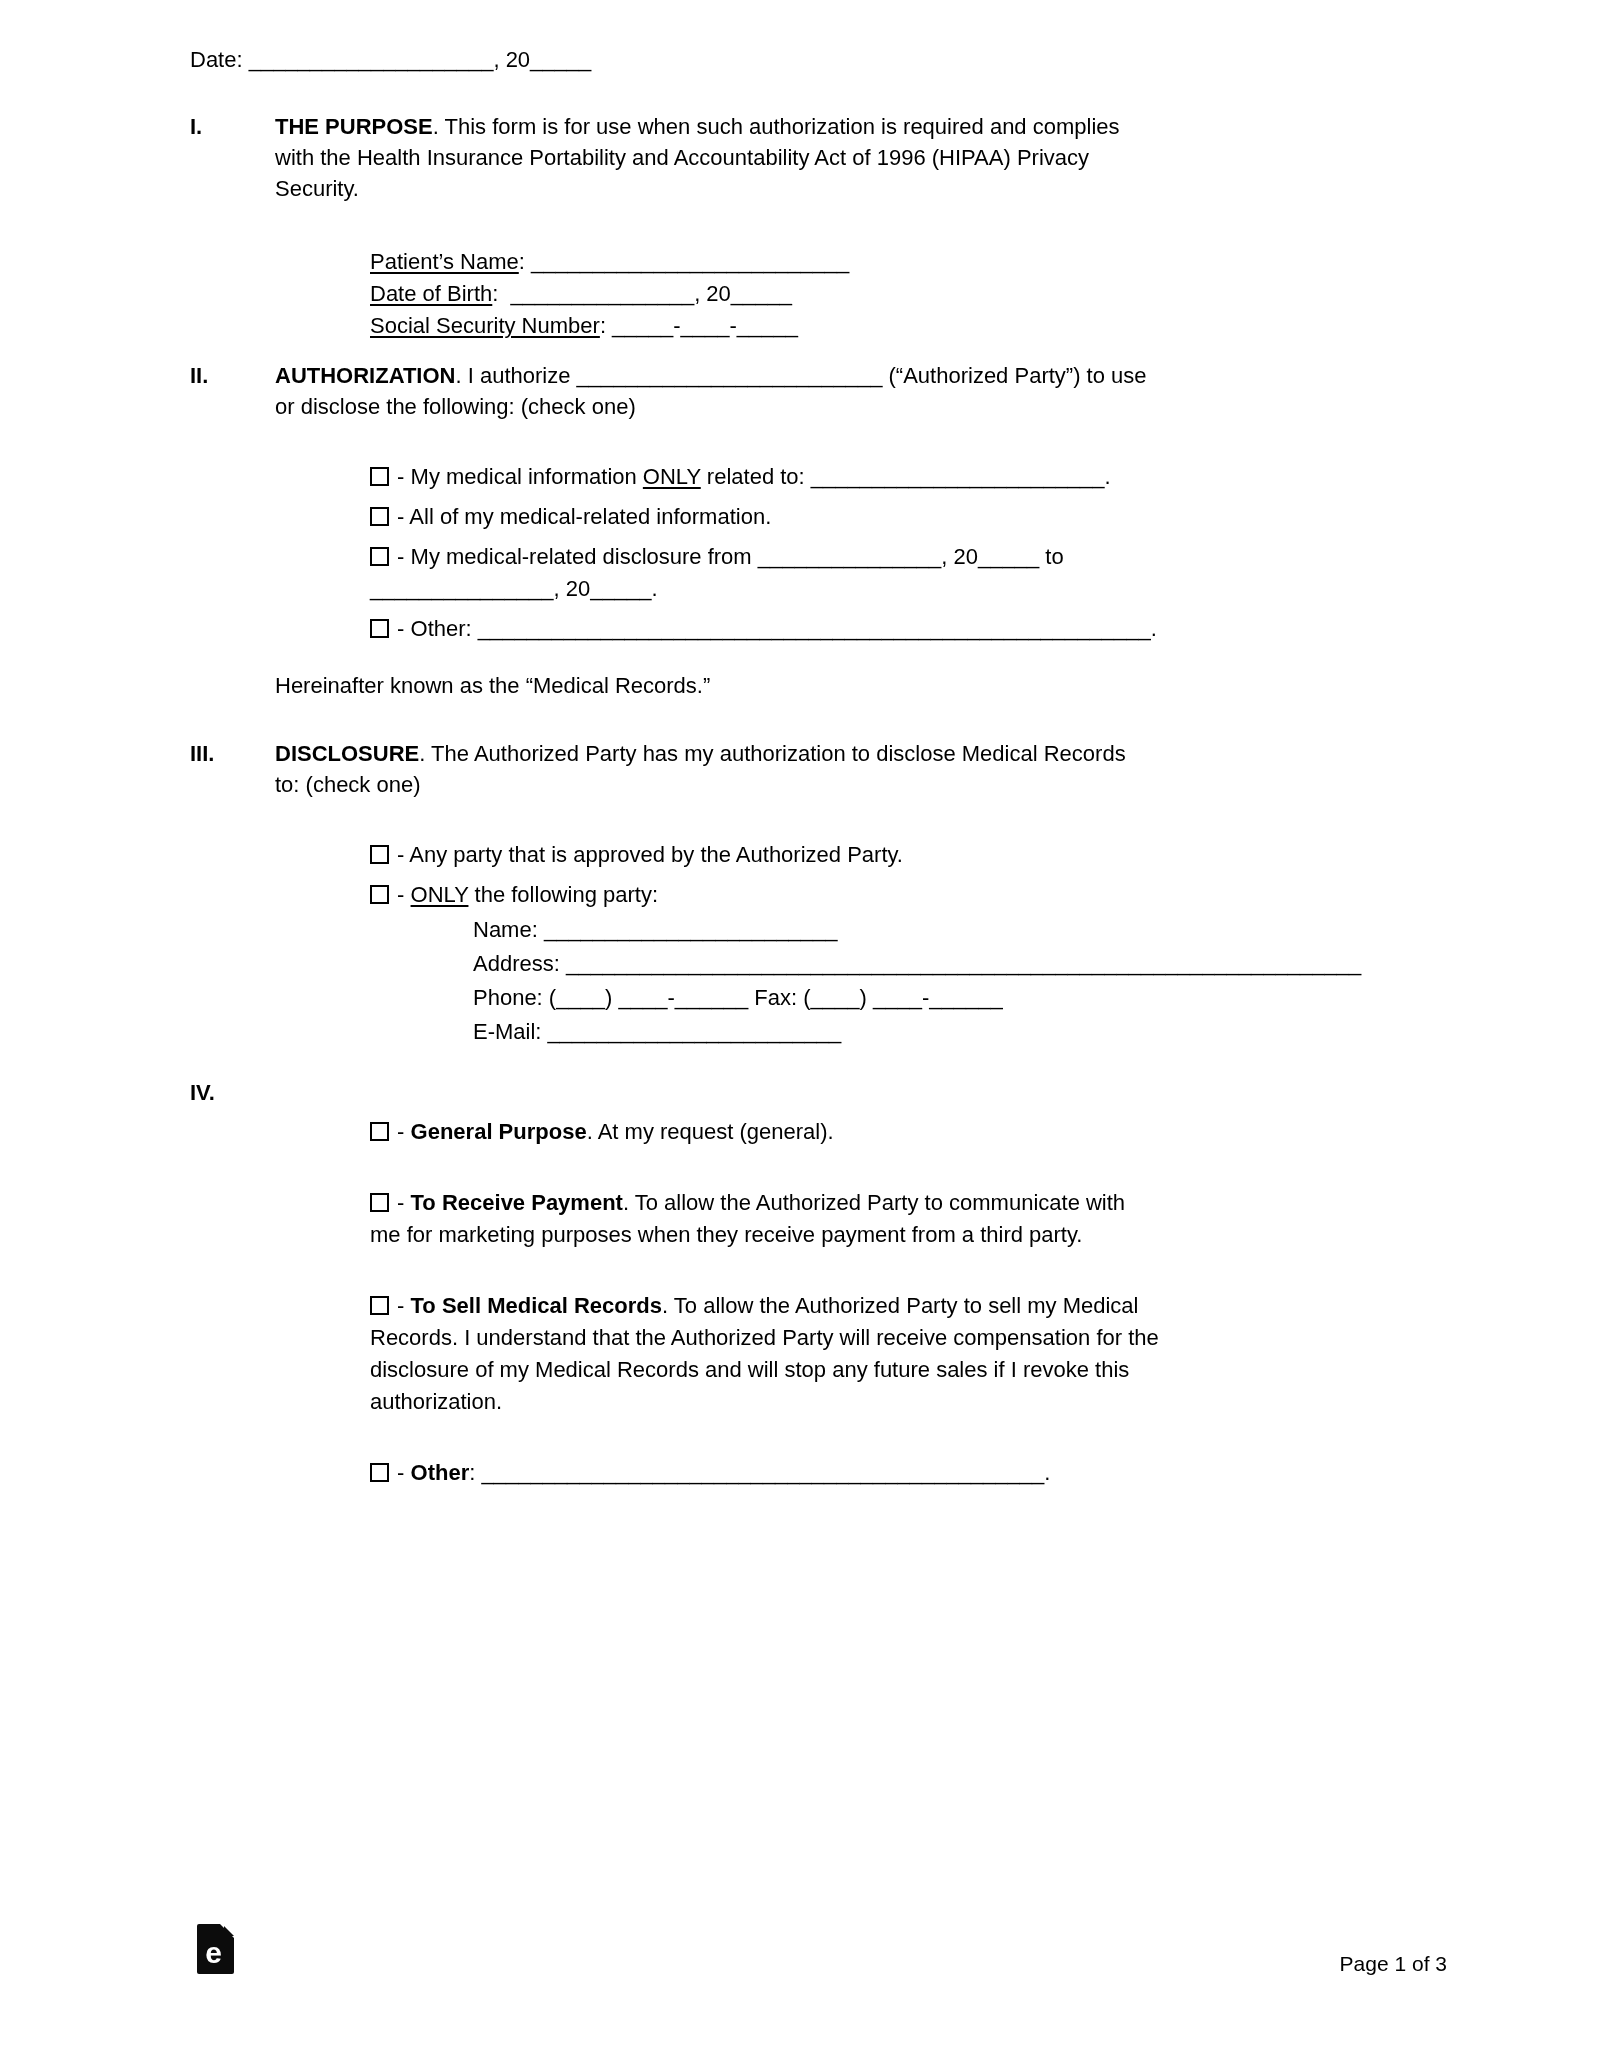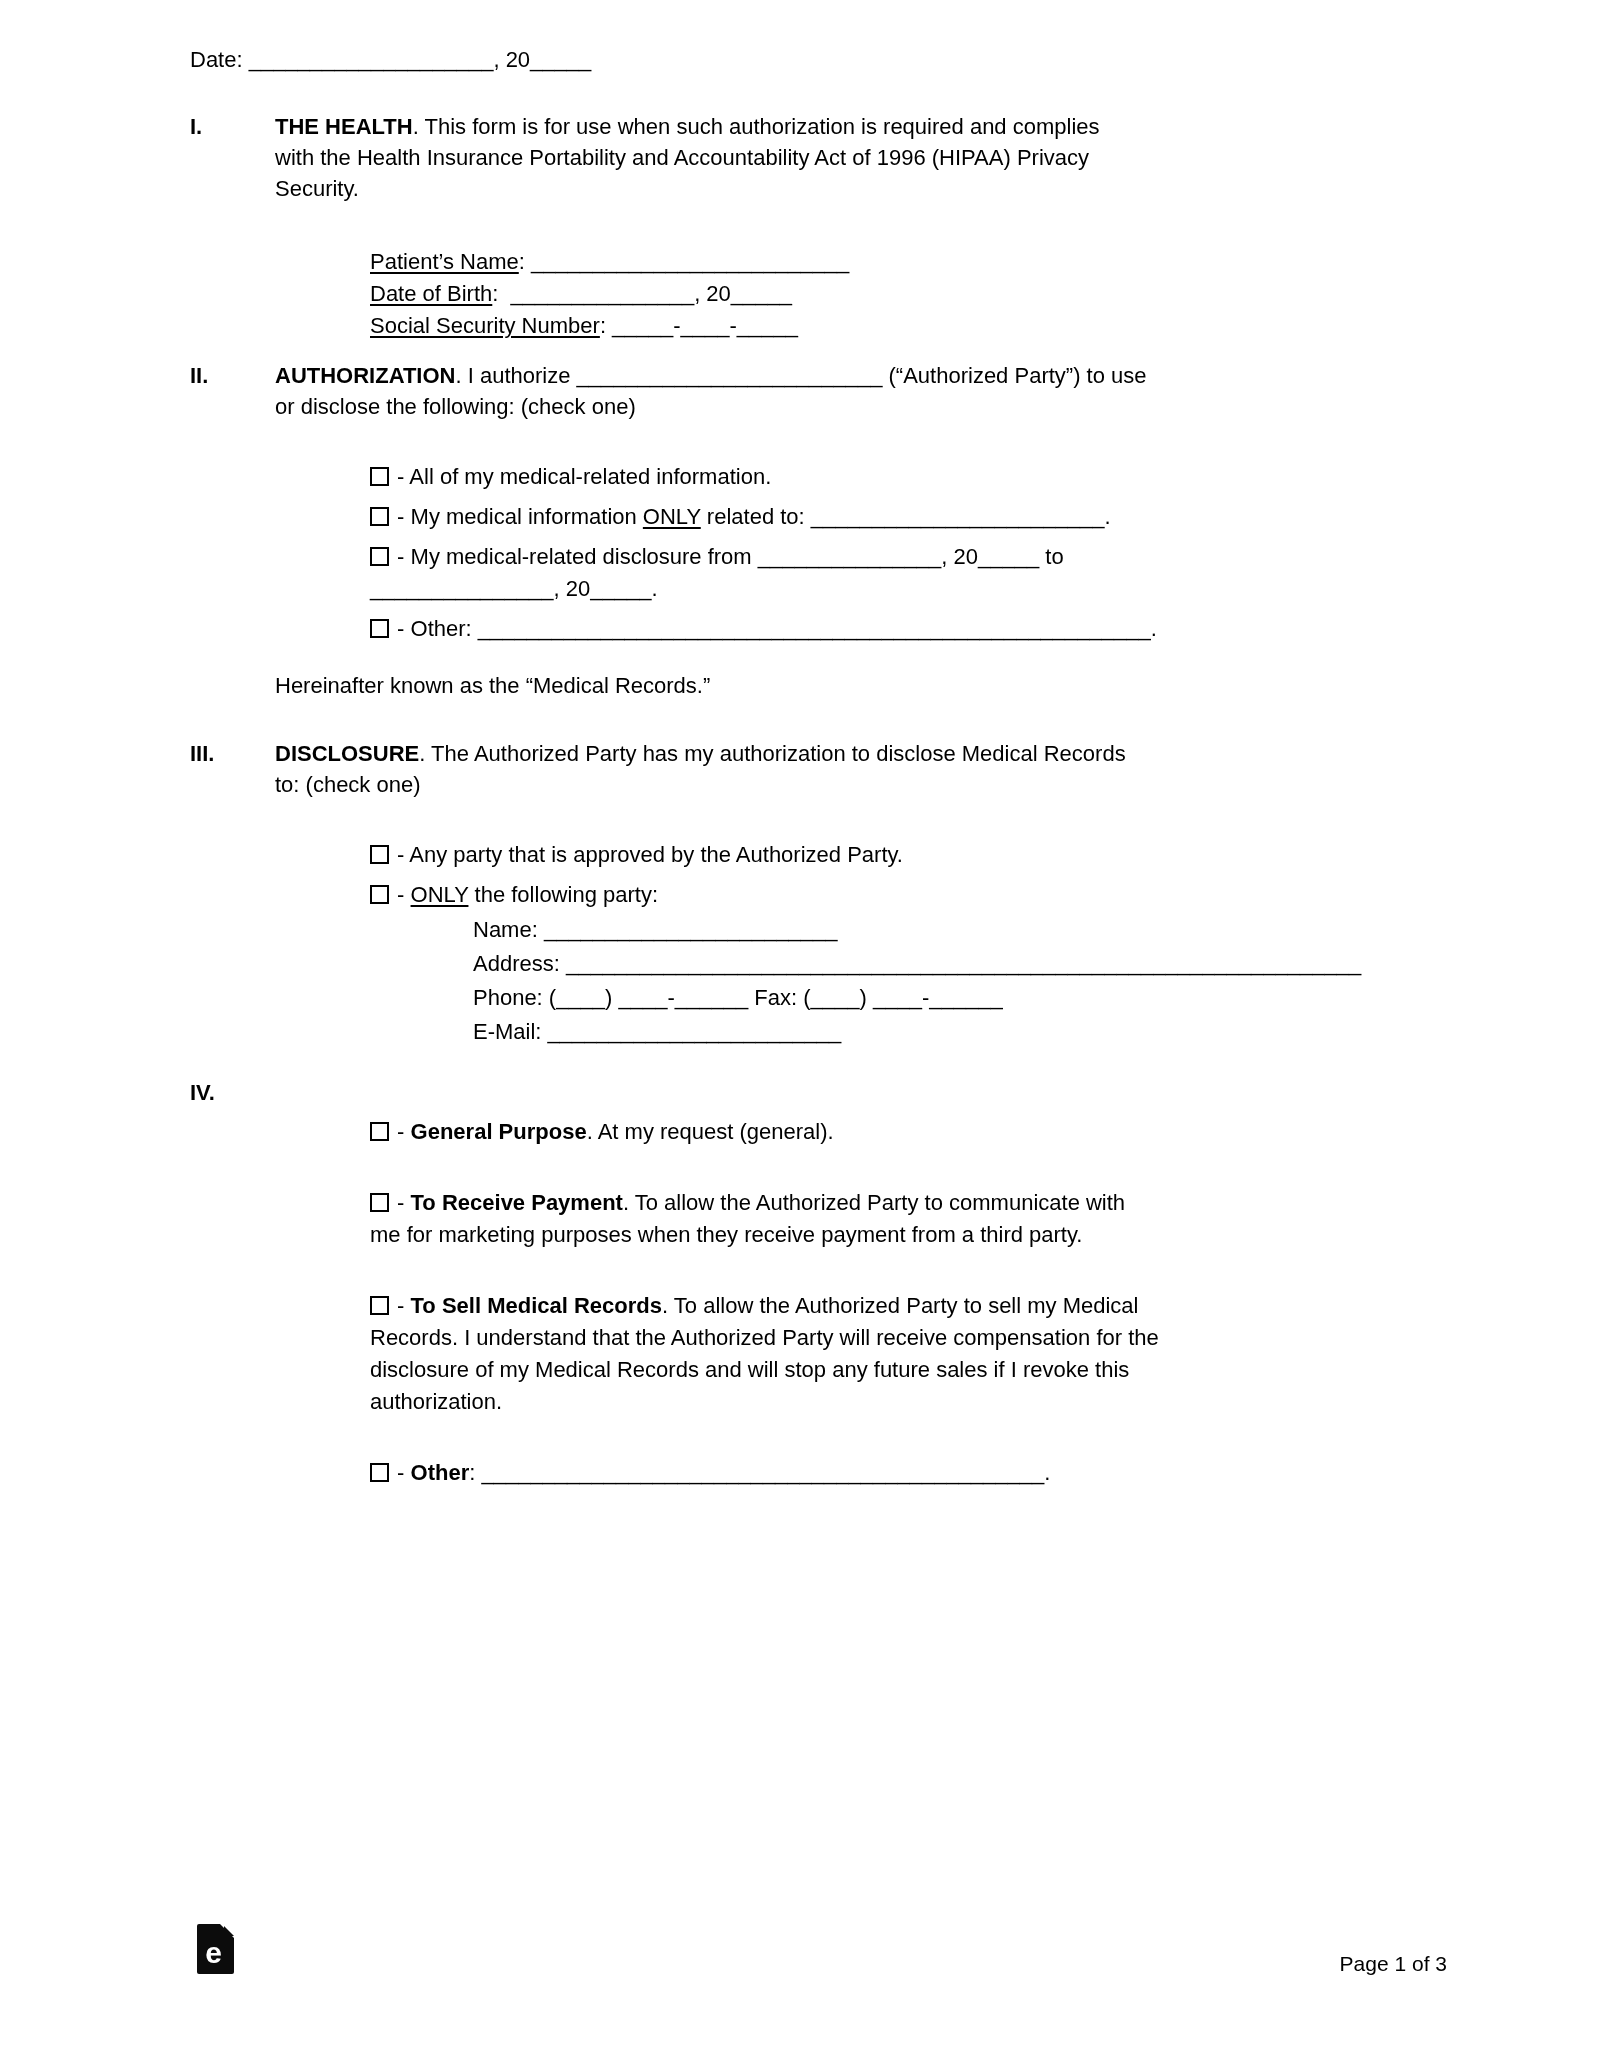--- a/index.html
+++ b/index.html
@@ -80,36 +80,36 @@
 <body>
 
 <div class="page">
 
 
   <div class="date-line"><span class="seg seg-n">Date: ____________________, 20_____</span></div>
 
   <div class="section sec-1">
     <div class="sec-num">I.</div>
     <div class="sec-body">
-      <p class="intro"><span class="seg seg-b">THE HEALTH</span><span class="seg seg-n">. This form is for use when such authorization is required and complies</span><br><span class="seg seg-n">with the Health Insurance Portability and Accountability Act of 1996 (HIPAA) Privacy</span><br><span class="seg seg-n">Security.</span></p>
+      <p class="intro"><span class="seg seg-b">THE PURPOSE</span><span class="seg seg-n">. This form is for use when such authorization is required and complies</span><br><span class="seg seg-n">with the Health Insurance Portability and Accountability Act of 1996 (HIPAA) Privacy</span><br><span class="seg seg-n">Security.</span></p>
       <div class="fields">
         <div><span class="seg seg-u">Patient’s Name</span><span class="seg seg-n">: __________________________</span></div>
         <div><span class="seg seg-u">Date of Birth</span><span class="seg seg-n">:  _______________, 20_____</span></div>
         <div><span class="seg seg-u">Social Security Number</span><span class="seg seg-n">: _____-____-_____</span></div>
       </div>
     </div>
   </div>
 
   <div class="section sec-2">
     <div class="sec-num">II.</div>
     <div class="sec-body">
       <p class="intro"><span class="seg seg-b">AUTHORIZATION</span><span class="seg seg-n">. I authorize _________________________ (“Authorized Party”) to use</span><br><span class="seg seg-n">or disclose the following: (check one)</span></p>
       <div class="cb-list">
+        <div class="cb-item"><span class="cb"></span><span><span class="seg seg-n"> - My medical information </span><span class="seg seg-u">ONLY</span><span class="seg seg-n"> related to: ________________________.</span></span></div>
         <div class="cb-item"><span class="cb"></span><span><span class="seg seg-n"> - All of my medical-related information.</span></span></div>
-        <div class="cb-item"><span class="cb"></span><span><span class="seg seg-n"> - My medical information </span><span class="seg seg-u">ONLY</span><span class="seg seg-n"> related to: ________________________.</span></span></div>
         <div class="cb-item"><span class="cb"></span><span><span class="seg seg-n"> - My medical-related disclosure from _______________, 20_____ to</span><br><span class="seg seg-n">_______________, 20_____.</span></span></div>
         <div class="cb-item"><span class="cb"></span><span><span class="seg seg-n"> - Other: _______________________________________________________.</span></span></div>
       </div>
       <p class="outro"><span class="seg seg-n">Hereinafter known as the “Medical Records.”</span></p>
     </div>
   </div>
 
   <div class="section sec-3">
     <div class="sec-num">III.</div>
     <div class="sec-body">

